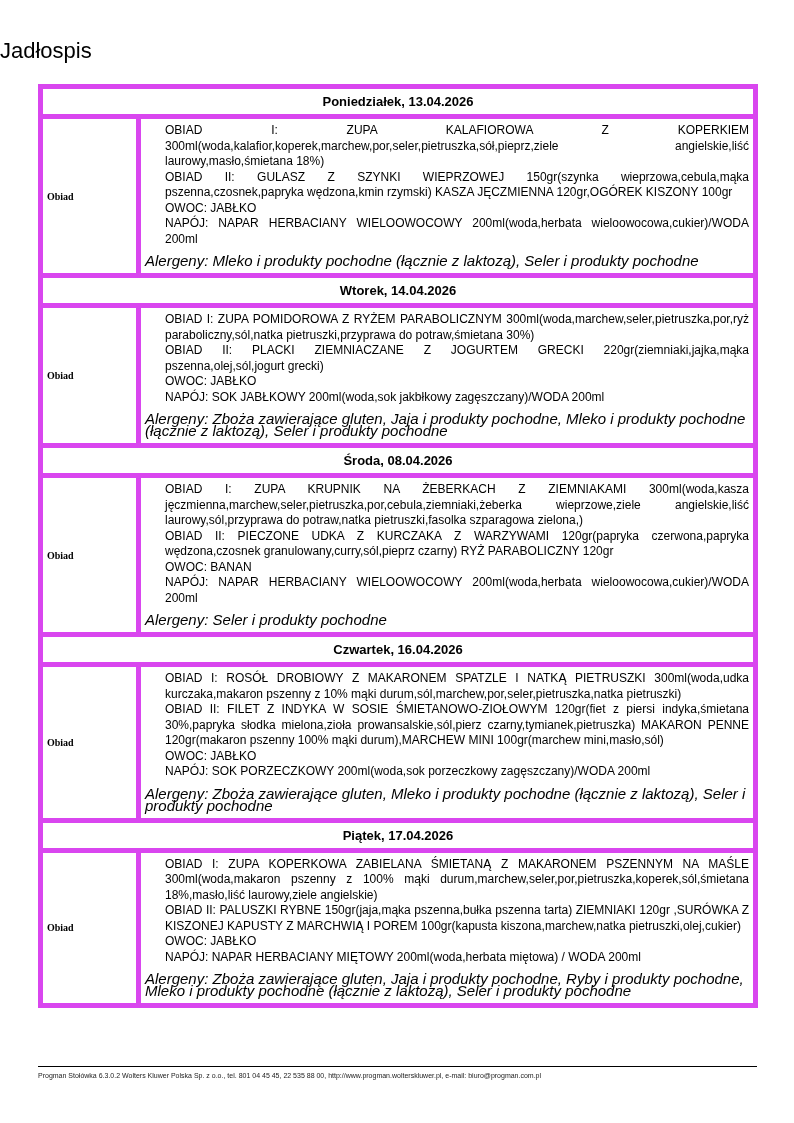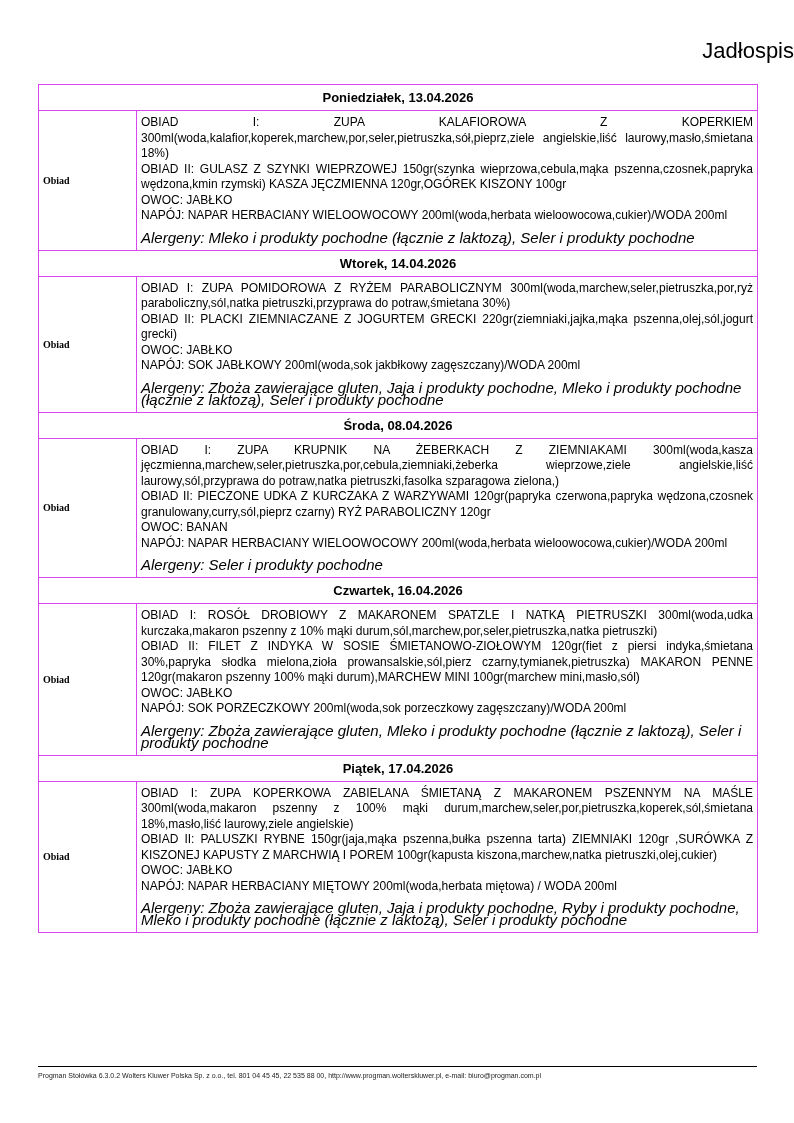--- a/index.html
+++ b/index.html
@@ -1,23 +1,23 @@
 <!DOCTYPE html>
 <html><head>
 <meta charset="utf-8">
 <style>
   html, body { margin: 0; padding: 0; background: #ffffff; }
   body { width: 794px; height: 1123px; position: relative; font-family: "Liberation Sans", sans-serif; color: #000; }
-  .title { position: absolute; top: 38px; left: 0; width: 794px; text-align: right; font-size: 22px; }
+  .title { position: absolute; top: 38px; left: 0; width: 794px; text-align: left; font-size: 22px; }
   table.menu { position: absolute; top: 84px; left: 38px; width: 720px; border-collapse: collapse; table-layout: fixed; }
-  table.menu td { border: 1px solid #d946ef; vertical-align: middle; padding: 0; }
+  table.menu td { border: 5px solid #d946ef; vertical-align: middle; padding: 0; }
   td.day { text-align: center; font-weight: bold; font-size: 13px; height: 25px; }
   td.label { width: 97px; font-weight: bold; font-size: 10px; padding-left: 4px !important; font-family: Liberation Serif, serif; }
   td.content { padding: 4px 4px 6px 4px !important; font-size: 12px; line-height: 15.5px; }
-  .line { text-align: justify; text-align-last: left; }
+  .line { text-align: justify; text-align-last: left; margin-left: 20px; }
   .allergens { font-style: italic; font-size: 15px; line-height: 12px; margin-top: 8px; text-align: left; }
   .footer-rule { position: absolute; top: 1066px; left: 38px; width: 719px; height: 0; border-top: 1px solid #000; }
   .footer { position: absolute; top: 1072px; left: 38px; font-size: 7px; color: #222; white-space: nowrap; }
 </style>
 </head>
 <body>
 
 <div class="title">Jadłospis</div>
 
 <table class="menu">

